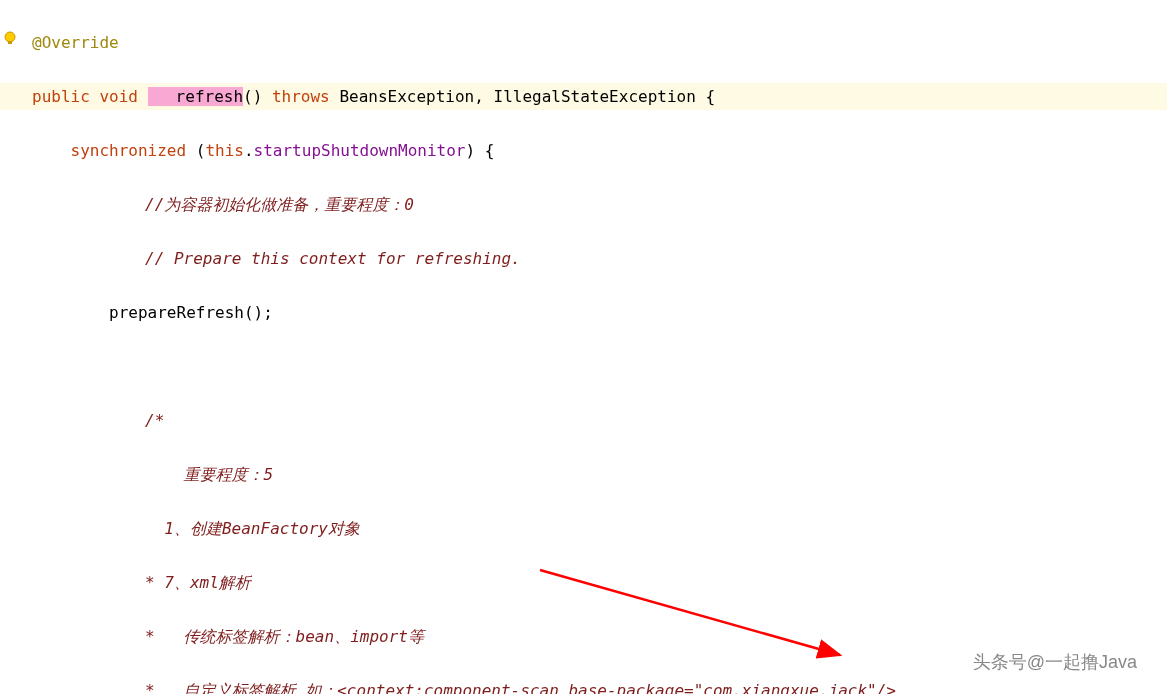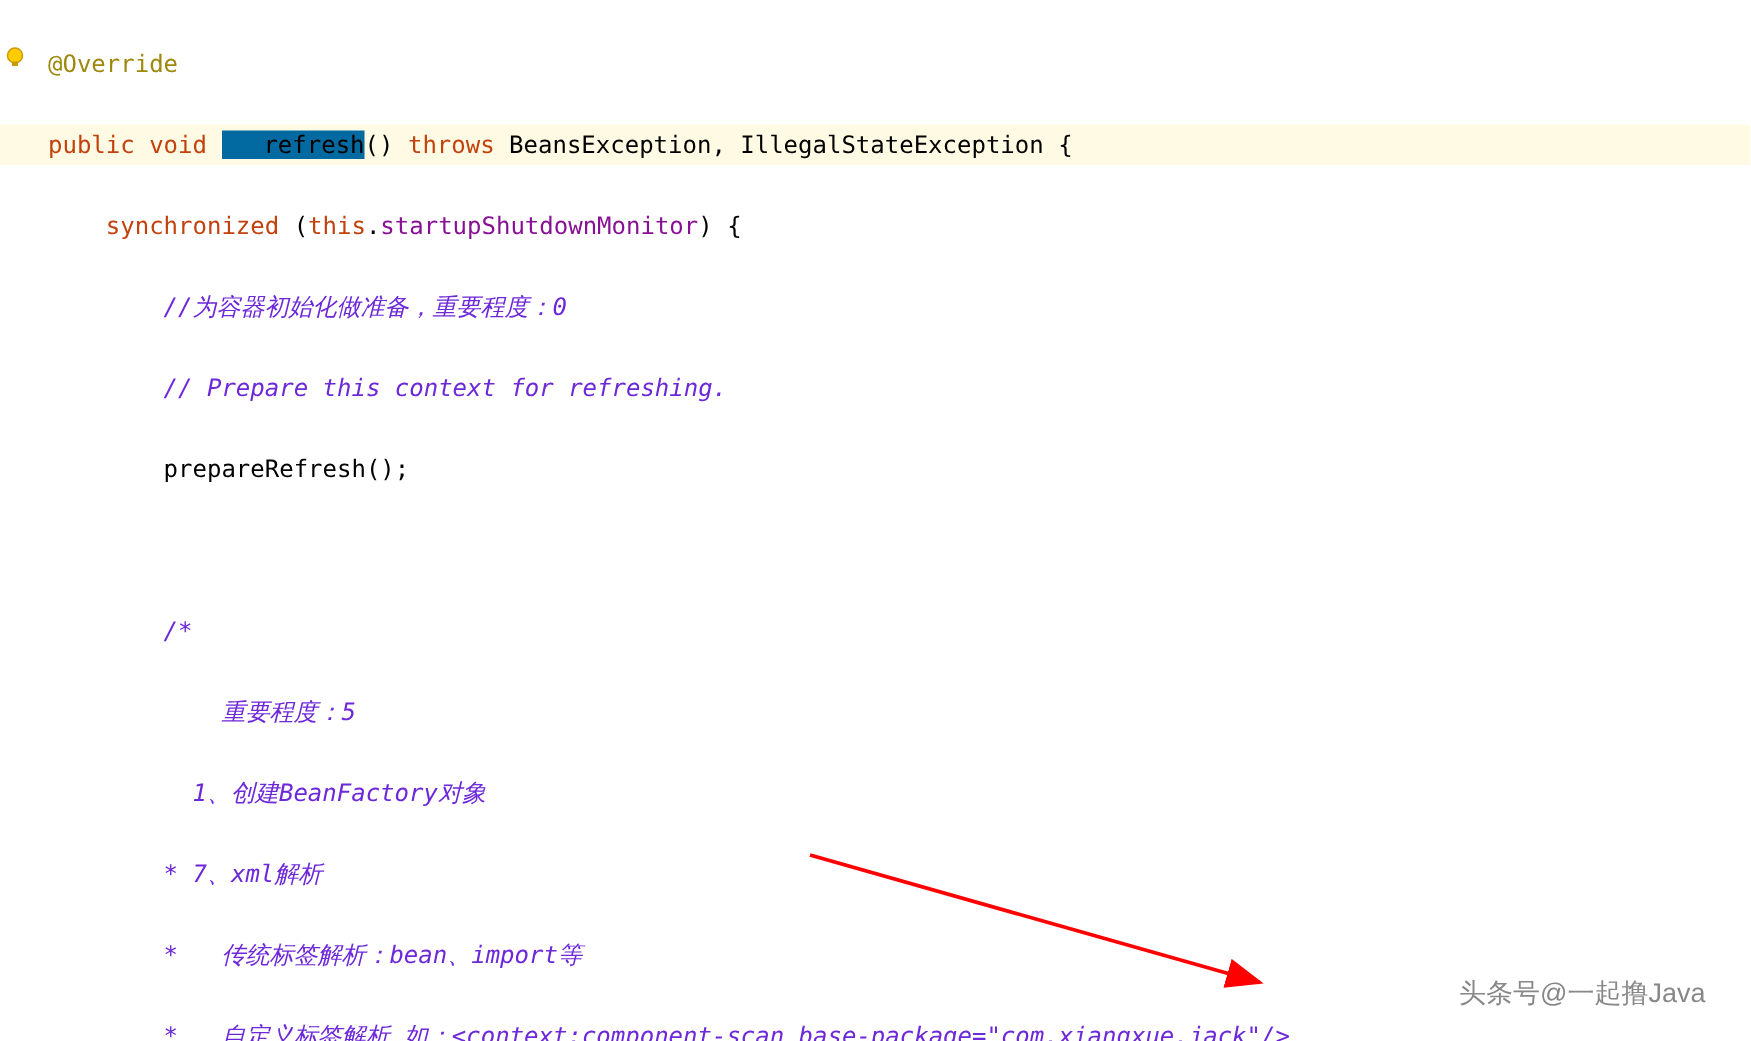--- a/index.html
+++ b/index.html
@@ -34,22 +34,22 @@
       display: block;
     }
     .highlight-line {
       background: #fffae3;
       display: block;
       margin-left: -32px;
       padding-left: 32px;
     }
     .keyword { color: #c2410c; }
     .annotation { color: #9e880d; }
-    .method-highlight { background: #0369a1; color: #000000; padding-left: 28px; }
-    .comment { color: #6d28d9; font-style: italic; }
+    .method-highlight { background: #f9a8d4; color: #000000; padding-left: 28px; }
+    .comment { color: #7f1d1d; font-style: italic; margin-left: 36px; }
     .field { color: #871094; }
     .text { color: #000000; }
     .watermark {
       position: absolute;
       bottom: 20px;
       right: 30px;
       color: #888;
       font-size: 18px;
       font-family: sans-serif;
       z-index: 5;

